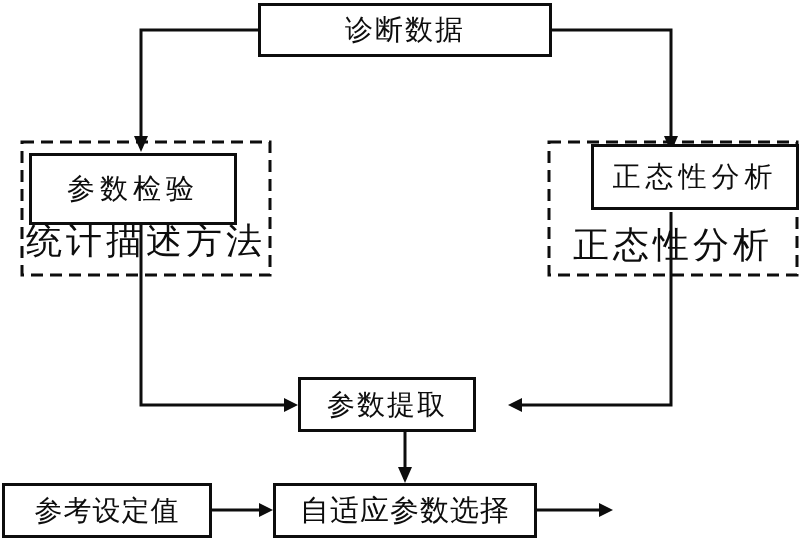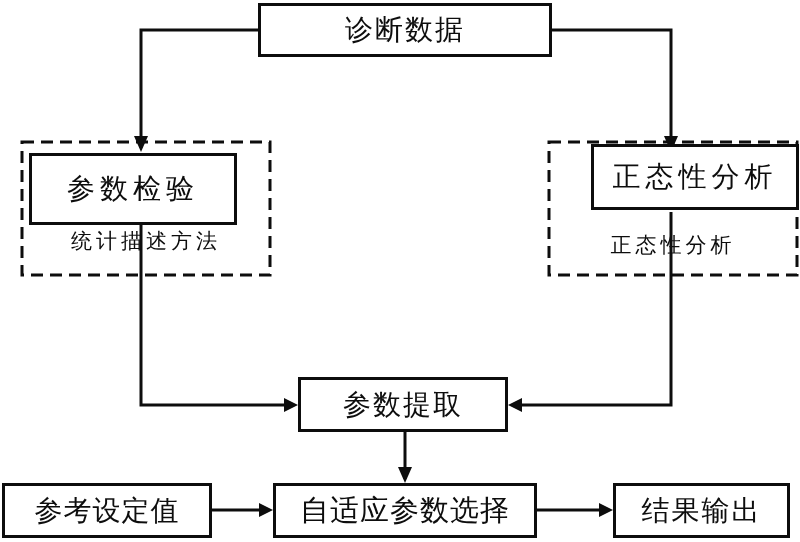--- a/index.html
+++ b/index.html
@@ -35,31 +35,31 @@
     letter-spacing: 2px;
     white-space: nowrap;
     line-height: 1;
   }
   .flabel {
     position: absolute;
     box-sizing: border-box;
     display: flex;
     align-items: center;
     justify-content: center;
-    font-size: 21px;
+    font-size: 36px;
     letter-spacing: 4px;
     white-space: nowrap;
     line-height: 1;
     background: transparent;
   }
   
   .node-diagnostic-data        { left: 258px; top: 3px;   width: 294px; height: 54px; }
   .node-parameter-test         { left: 29px;  top: 153px; width: 208px; height: 72px; letter-spacing: 5px; text-align: center; }
   .node-normality-analysis     { left: 570px; top: 144px; width: 208px; height: 66px; letter-spacing: 5px; margin-left: 21px; }
-  .node-parameter-extraction   { left: 298px; top: 377px; width: 210px; height: 55px; }
+  .node-parameter-extraction   { left: 298px; top: 377px; width: 178px; height: 55px; }
   .node-reference-set-value    { left: 2px;   top: 483px; width: 210px; height: 55px; letter-spacing: 1px; }
   .node-adaptive-selection     { left: 273px; top: 483px; width: 264px; height: 55px; letter-spacing: 1px; font-size: 29px; }
   .node-result-output          { left: 613px; top: 483px; width: 177px; height: 55px; }
   .label-statistical-method    { left: 22px;  top: 216px; width: 248px; height: 50px; }
   .label-hypothesis-test       { left: 549px; top: 220px; width: 248px; height: 50px; }
 </style>
 </head>
 <body>
 
 <div class="canvas">
@@ -100,15 +100,14 @@
   <div class="box node-normality-analysis">正态性分析</div>
 
   <div class="flabel label-hypothesis-test">正态性分析</div>
 
   <div class="box node-parameter-extraction">参数提取</div>
 
   <div class="box node-adaptive-selection">自适应参数选择</div>
 
   <div class="box node-reference-set-value">参考设定值</div>
 
-  <div class="box node-result-output">结果输出</div>
 
 </div>
 
 </body></html>

